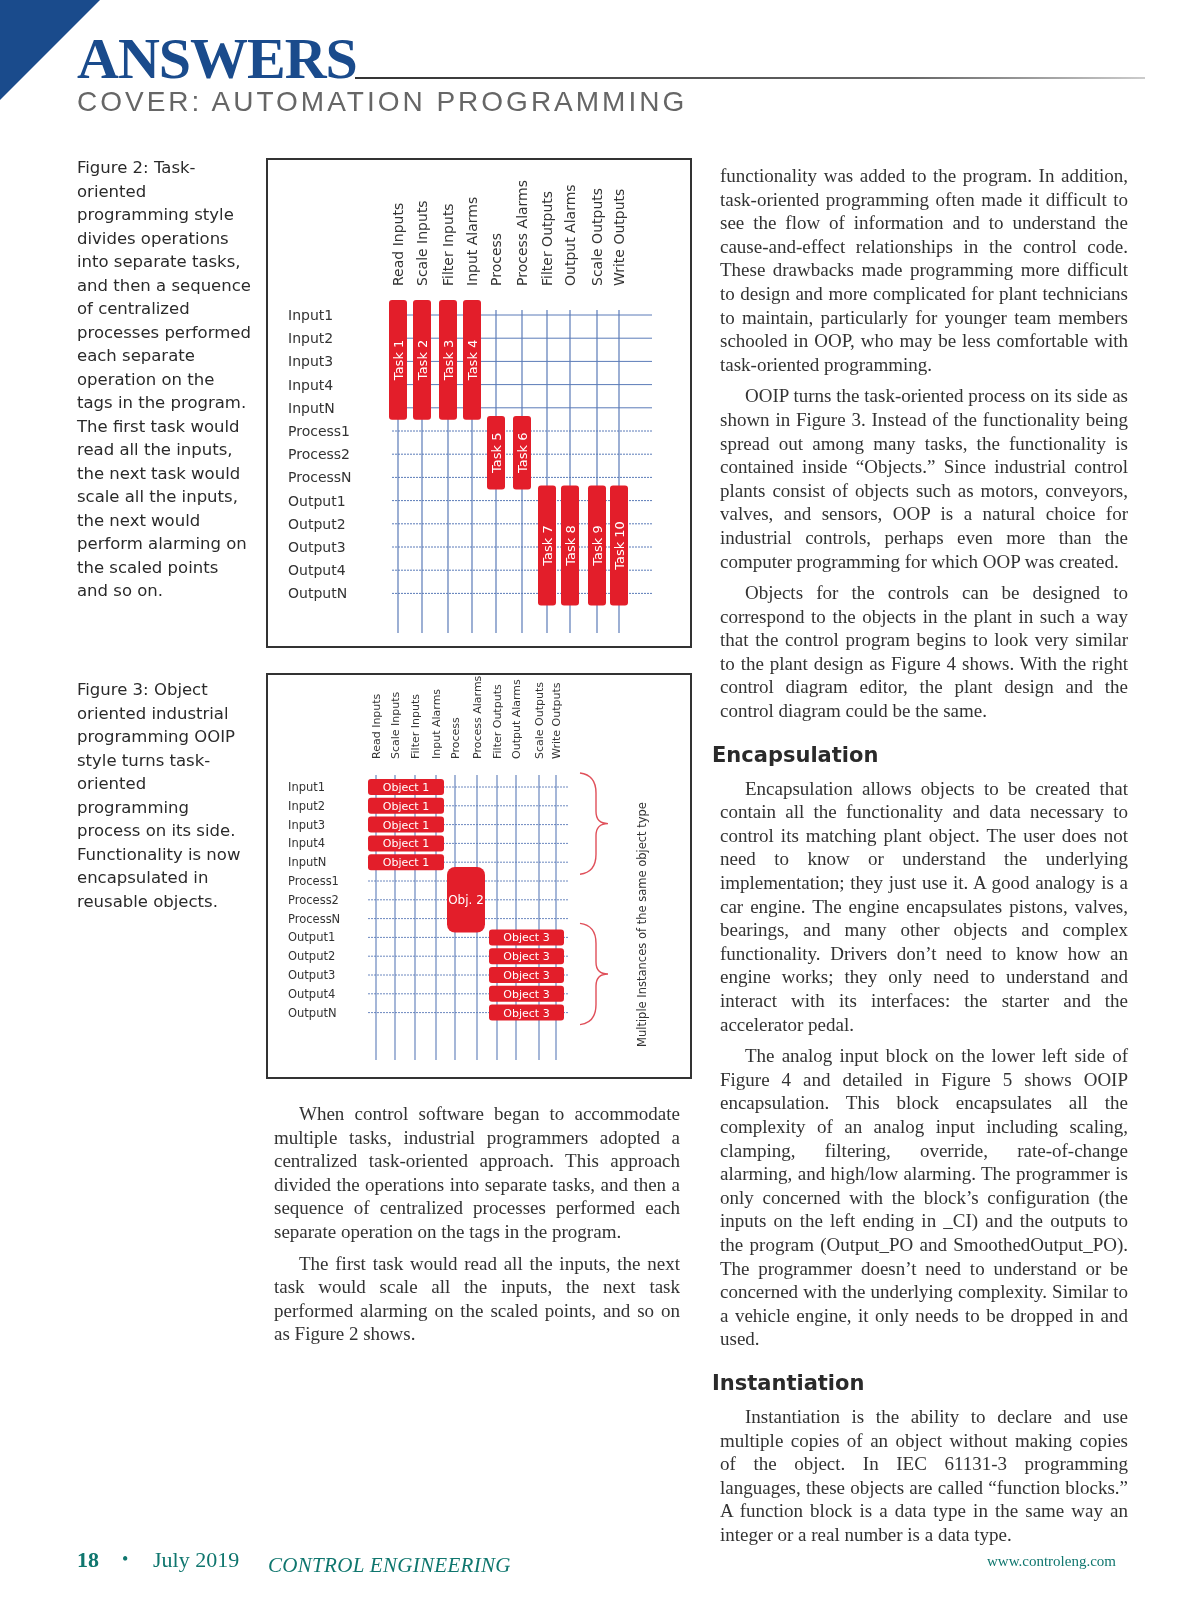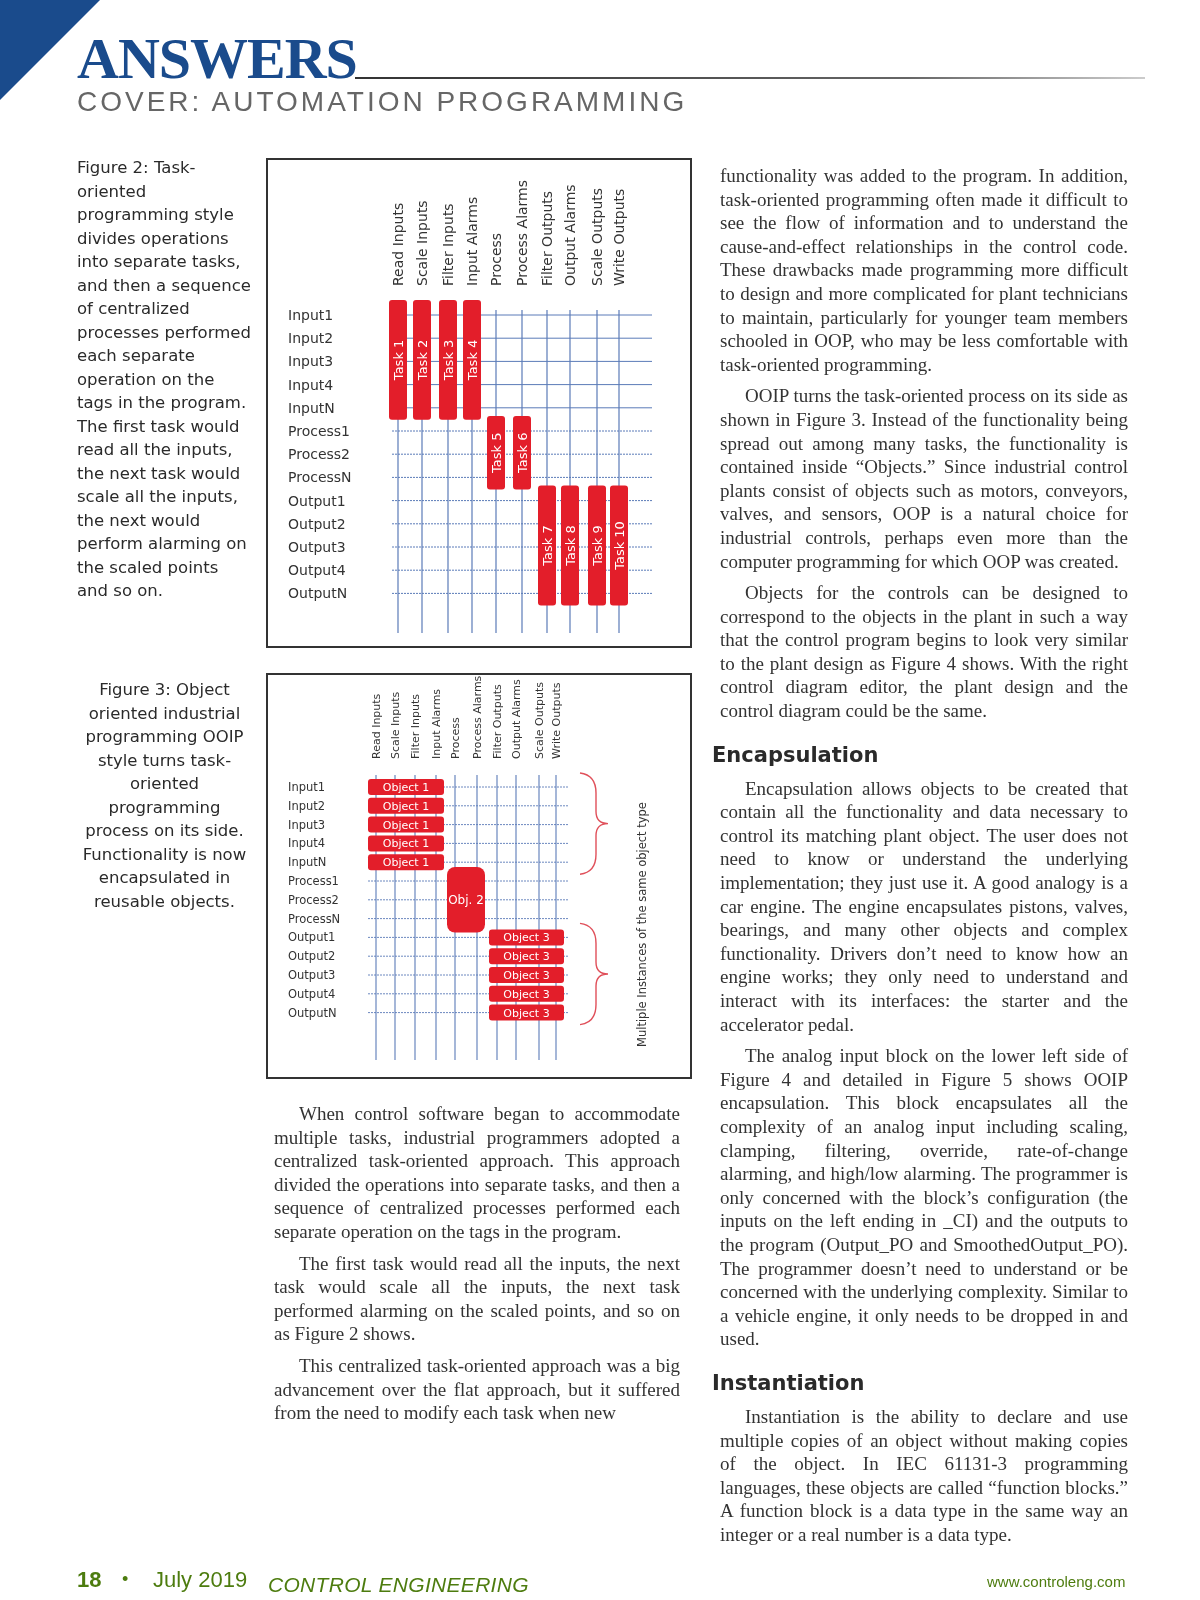--- a/index.html
+++ b/index.html
@@ -9,37 +9,37 @@
   .header-title { position: absolute; left: 77px; top: 30px; font-family: "Liberation Serif", serif;
     font-weight: bold; font-size: 58px; color: #1a4b8c; letter-spacing: -1px; line-height: 1; }
   .header-rule { position: absolute; left: 355px; top: 77px; width: 790px; height: 2px;
     background: linear-gradient(to right, #333 0%, #666 70%, #ccc 100%); }
   .header-sub { position: absolute; left: 77px; top: 86px; font-family: "Liberation Sans", sans-serif;
     font-size: 28px; color: #666; letter-spacing: 3px; font-weight: normal; }
 
   .caption { position: absolute; left: 77px; width: 175px; font-family: "DejaVu Sans", sans-serif;
     font-weight: normal; font-size: 16.5px; line-height: 23.5px; color: #2a2a2a; }
   .cap2 { top: 156px; }
-  .cap3 { top: 678px; text-align: center; }
+  .cap3 { top: 678px; }
 
   .body-col { position: absolute; font-family: "Liberation Serif", serif; font-size: 19px;
     line-height: 23.6px; color: #333; text-align: justify; }
   .col-mid { left: 266px; top: 1094px; width: 422px; }
   .col-right { left: 712px; top: 156px; width: 424px; }
   .body-col p { margin: 8px; text-indent: 25px; }
   .body-col p.noindent { text-indent: 0; }
   .body-col h3 { margin: 18px 0 0 0; font-family: "DejaVu Sans", sans-serif; font-size: 21px;
     font-weight: bold; color: #2a2a2a; line-height: 28px; }
 
   .figbox { position: absolute; left: 266px; width: 422px; border: 2px solid #333; background: #fff; }
   .fig2 { top: 158px; height: 486px; }
   .fig3 { top: 673px; height: 402px; }
   .figbox svg { display: block; }
 
-  .footer { position: absolute; top: 1547px; font-family: Liberation Sans, sans-serif; color: #4d7c0f; margin-top: 20px; }
+  .footer { position: absolute; top: 1547px; font-family: Liberation Serif, serif; color: #0f766e; }
   .f-page { left: 77px; font-size: 22px; font-weight: bold; }
   .f-dot { left: 122px; font-size: 18px; top: 1549px; }
   .f-date { left: 153px; font-size: 22px; }
   .f-mag { left: 268px; font-size: 21px; font-style: italic; top: 1553px; letter-spacing: 0.3px; }
   .f-url { left: 987px; font-size: 15px; top: 1553px; }
 </style>
 </head>
 <body>
 
 <div class="corner"></div>
@@ -192,21 +192,20 @@
       <text x="258.5" y="341.6" text-anchor="middle" font-family="DejaVu Sans, sans-serif" font-size="11" fill="#fff">Object 3</text>
       <path d="M 312 98 Q 328 100 328 118 L 328 136.6 Q 328 148.6 340 148.6 Q 328 148.6 328 160.6 L 328 179.2 Q 328 197.2 312 199.2" fill="none" stroke="#e0505a" stroke-width="1.4"></path>
       <path d="M 312 248.39999999999998 Q 328 250.39999999999998 328 268.4 L 328 287 Q 328 299 340 299 Q 328 299 328 311 L 328 329.6 Q 328 347.6 312 349.6" fill="none" stroke="#e0505a" stroke-width="1.4"></path>
       <text x="0" y="0" transform="translate(378,372) rotate(-90)" font-family="DejaVu Sans, sans-serif" font-size="11.5" fill="#333">Multiple Instances of the same object type</text>
     </svg>
 </div>
 
 <div class="body-col col-mid">
   <p>When control software began to accommodate multiple tasks, industrial programmers adopted a centralized task-oriented approach. This approach divided the operations into separate tasks, and then a sequence of centralized processes performed each separate operation on the tags in the program.</p>
   <p>The first task would read all the inputs, the next task would scale all the inputs, the next task performed alarming on the scaled points, and so on as Figure 2 shows.</p>
-  <p>This centralized task-oriented approach was a big advancement over the flat approach, but it suffered from the need to modify each task when new</p>
 </div>
 
 <div class="body-col col-right">
   <p class="noindent">functionality was added to the program. In addition, task-oriented programming often made it difficult to see the flow of information and to understand the cause-and-effect relationships in the control code. These drawbacks made programming more difficult to design and more complicated for plant technicians to maintain, particularly for younger team members schooled in OOP, who may be less comfortable with task-oriented programming.</p>
   <p>OOIP turns the task-oriented process on its side as shown in Figure 3. Instead of the functionality being spread out among many tasks, the functionality is contained inside “Objects.” Since industrial control plants consist of objects such as motors, conveyors, valves, and sensors, OOP is a natural choice for industrial controls, perhaps even more than the computer programming for which OOP was created.</p>
   <p>Objects for the controls can be designed to correspond to the objects in the plant in such a way that the control program begins to look very similar to the plant design as Figure 4 shows. With the right control diagram editor, the plant design and the control diagram could be the same.</p>
   <h3>Encapsulation</h3>
   <p>Encapsulation allows objects to be created that contain all the functionality and data necessary to control its matching plant object. The user does not need to know or understand the underlying implementation; they just use it. A good analogy is a car engine. The engine encapsulates pistons, valves, bearings, and many other objects and complex functionality. Drivers don’t need to know how an engine works; they only need to understand and interact with its interfaces: the starter and the accelerator pedal.</p>
   <p>The analog input block on the lower left side of Figure 4 and detailed in Figure 5 shows OOIP encapsulation. This block encapsulates all the complexity of an analog input including scaling, clamping, filtering, override, rate-of-change alarming, and high/low alarming. The programmer is only concerned with the block’s configuration (the inputs on the left ending in _CI) and the outputs to the program (Output_PO and SmoothedOutput_PO). The programmer doesn’t need to understand or be concerned with the underlying complexity. Similar to a vehicle engine, it only needs to be dropped in and used.</p>
   <h3>Instantiation</h3>

